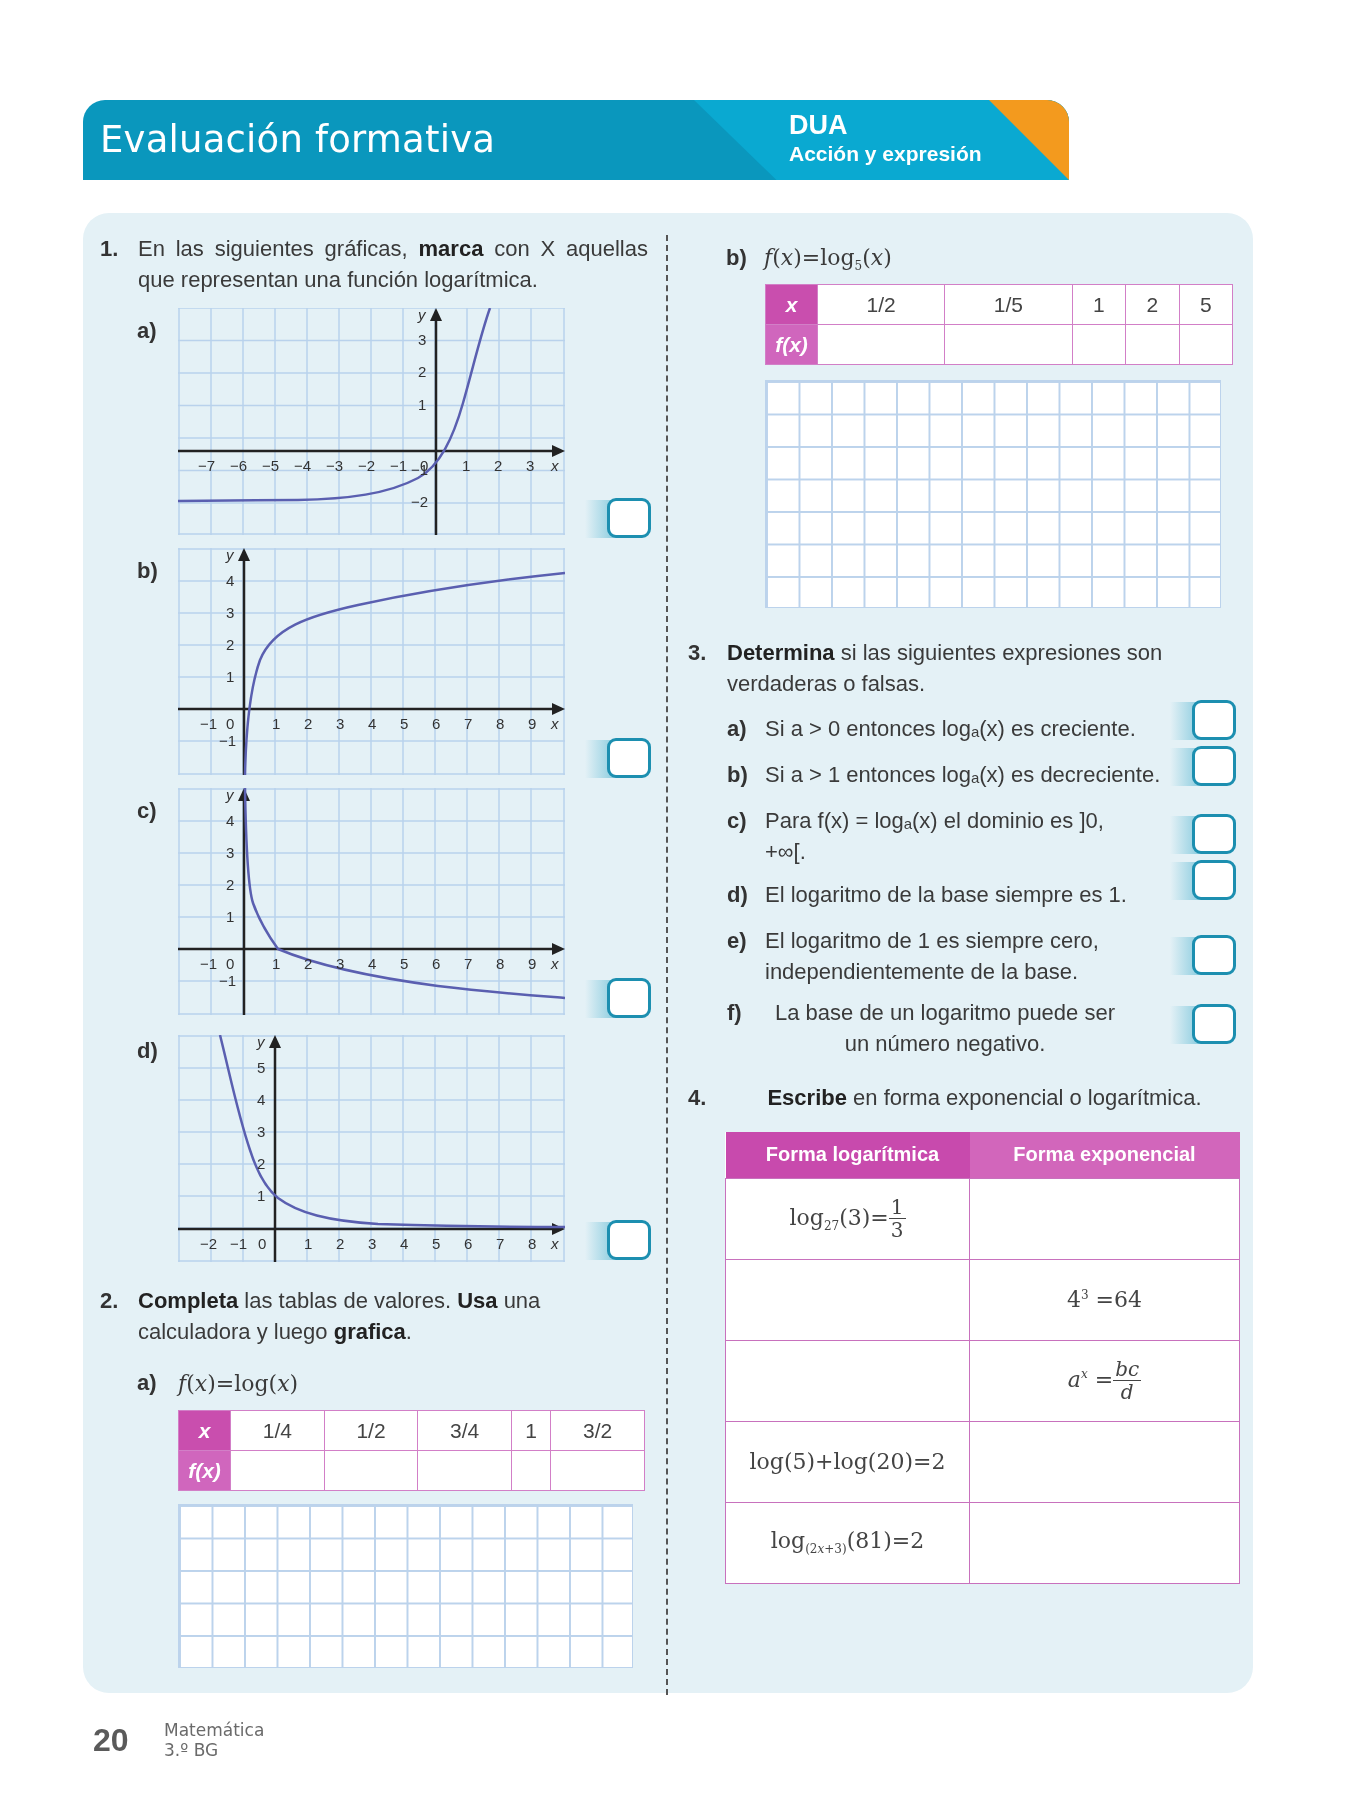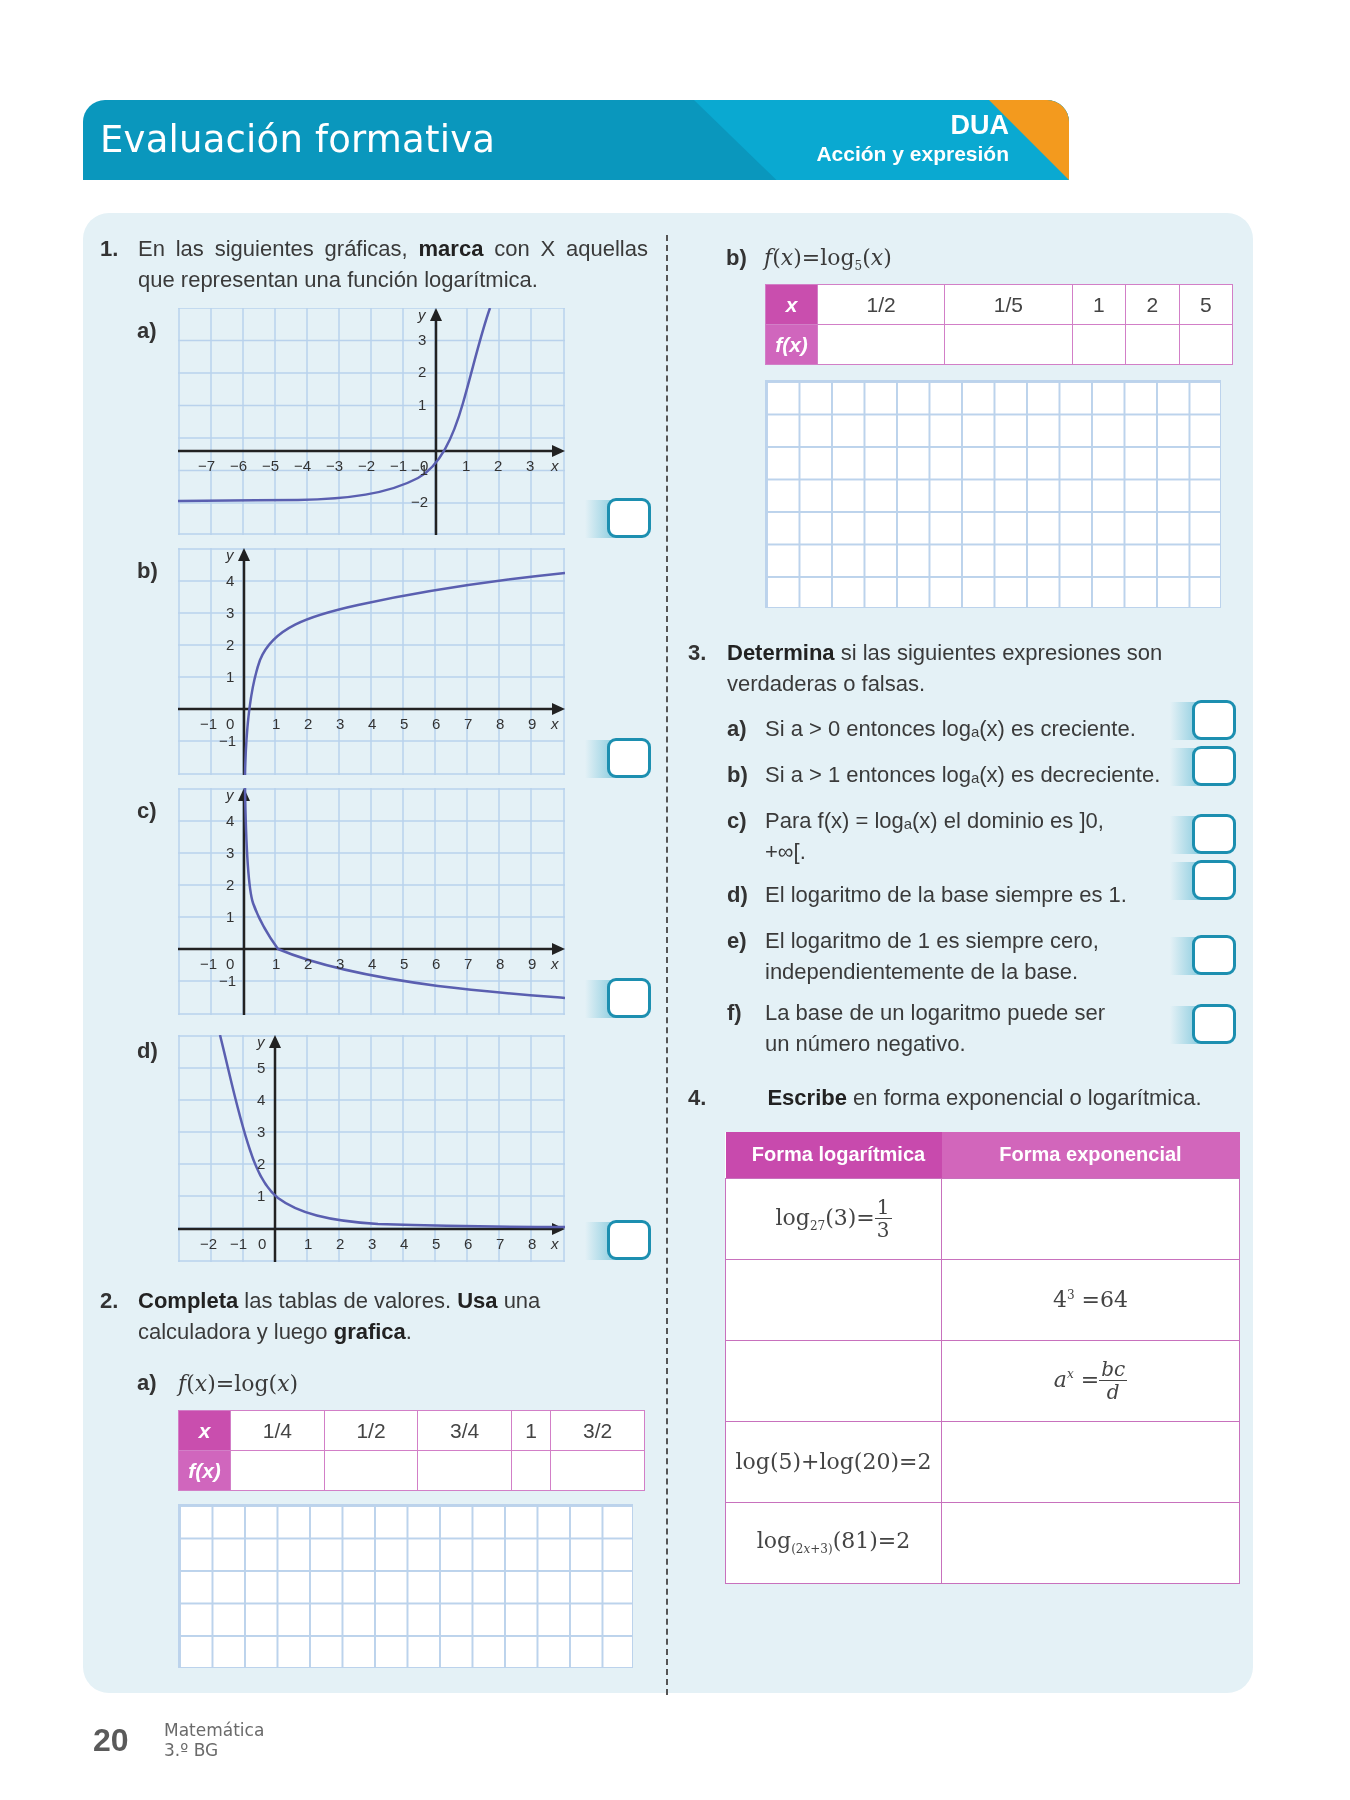--- a/index.html
+++ b/index.html
@@ -8,21 +8,21 @@
 
   
   .banner { position: absolute; left: 83px; top: 100px; width: 986px; height: 80px;
     border-radius: 22px 22px 0 0; overflow: hidden; background: #0a97bd; }
   .banner-title { position: absolute; left: 17px; top: 18px; font-size: 37px; color: #ffffff;
     font-family: "DejaVu Sans", sans-serif; letter-spacing: 0.2px; }
   .banner-dua { position: absolute; right: 0; top: 0; width: 375px; height: 80px;
     background: #0aa9d1; clip-path: polygon(0 0, 100% 0, 100% 100%, 22% 100%); }
   .banner-orange { position: absolute; right: 0; top: 0; width: 80px; height: 80px;
     background: #f39a1e; clip-path: polygon(0 0, 100% 0, 100% 100%); }
-  .dua-text { position: absolute; right: 60px; top: 10px; width: 220px; text-align: right; color: #ffffff; }
+  .dua-text { position: absolute; right: 60px; top: 10px; width: 220px; text-align: left; color: #ffffff; }
   .dua-text .t1 { font-size: 27px; font-weight: bold; line-height: 30px; }
   .dua-text .t2 { font-size: 21px; font-weight: bold; line-height: 28px; }
 
   
   .panel { position: absolute; left: 83px; top: 213px; width: 1170px; height: 1480px;
     background: #e4f1f6; border-radius: 26px; }
   .divider { position: absolute; left: 666px; top: 235px; height: 1460px; border-left: 2px dashed #555; }
 
   .q-num { position: absolute; font-weight: bold; font-size: 22px; color: #333; }
   .q-text { position: absolute; font-size: 22px; line-height: 31px; color: #3a3a3a; }
@@ -51,21 +51,21 @@
     background-size: 32.5px 32.5px; border: 1.5px solid #bcd3ec; }
 
   .math { font-family: "DejaVu Serif", serif; }
   .it { font-style: italic; }
   sub.s { font-size: 12px; }
   sup.s { font-size: 12px; }
 
   
   .ftable { position: absolute; left: 725px; top: 1132px; width: 515px; border-collapse: collapse; background: #fff; }
   .ftable th { height: 46px; color: #fff; font-size: 20px; font-weight: bold; }
-  .ftable th.h1 { background: #c84aad; width: 216px; padding-left: 10px; }
+  .ftable th.h1 { background: #c84aad; width: 244px; padding-left: 10px; }
   .ftable th.h2 { background: #d266bb; }
   .ftable td { border: 1.5px solid #c871bd; height: 81px; text-align: center; font-size: 22px; color: #444; }
   .frac { display: inline-block; vertical-align: middle; text-align: center; font-size: 20px; line-height: 22px; }
   .frac span { display: block; }
   .frac .num { border-bottom: 1.5px solid #444; padding: 0 2px; }
 
   .footer-num { position: absolute; left: 93px; top: 1722px; font-size: 32px; font-weight: bold; color: #5a5a5a; }
   .footer-sub { position: absolute; left: 164px; top: 1720px; font-size: 17px; color: #6a6a6a; line-height: 20px; font-family: "DejaVu Sans", sans-serif; }
 </style>
 </head>
@@ -415,21 +415,21 @@
   </div>
 
 <div class="label" style="left:727px;top:928px;">e)</div>
 <div class="q-text" style="left:765px;top:925px;width:360px;">El logaritmo de 1 es siempre cero, independientemente de la base.</div>
 <div class="check" style="left:1170px;top:935px;">
     <div class="fade"></div>
     <div class="box"></div>
   </div>
 
 <div class="label" style="left:727px;top:1000px;">f)</div>
-<div class="q-text" style="left:765px;top:997px;width:360px;">La base de un logaritmo puede ser un número negativo.</div>
+<div class="q-text" style="left:765px;top:997px;width:360px;text-align:center;">La base de un logaritmo puede ser un número negativo.</div>
 <div class="check" style="left:1170px;top:1004px;">
     <div class="fade"></div>
     <div class="box"></div>
   </div>
 
 <div class="q-num" style="left:688px;top:1085px;">4.</div>
 <div class="q-text" style="left:727px;top:1082px;width:515px;text-align:center;">
   <b>Escribe</b>
   <span>en forma exponencial o logarítmica.</span>
 </div>

